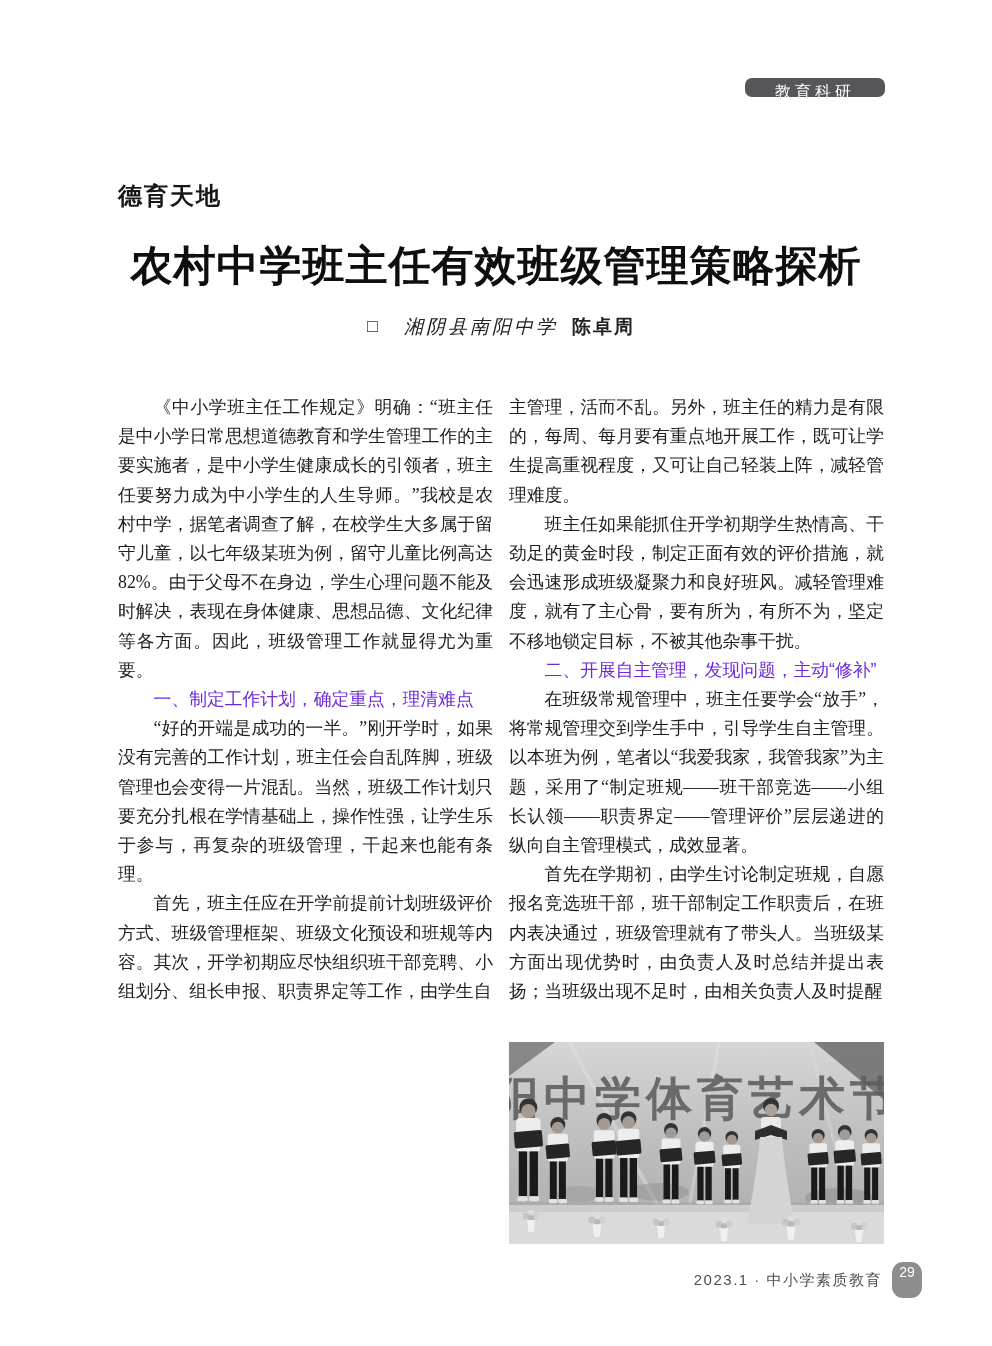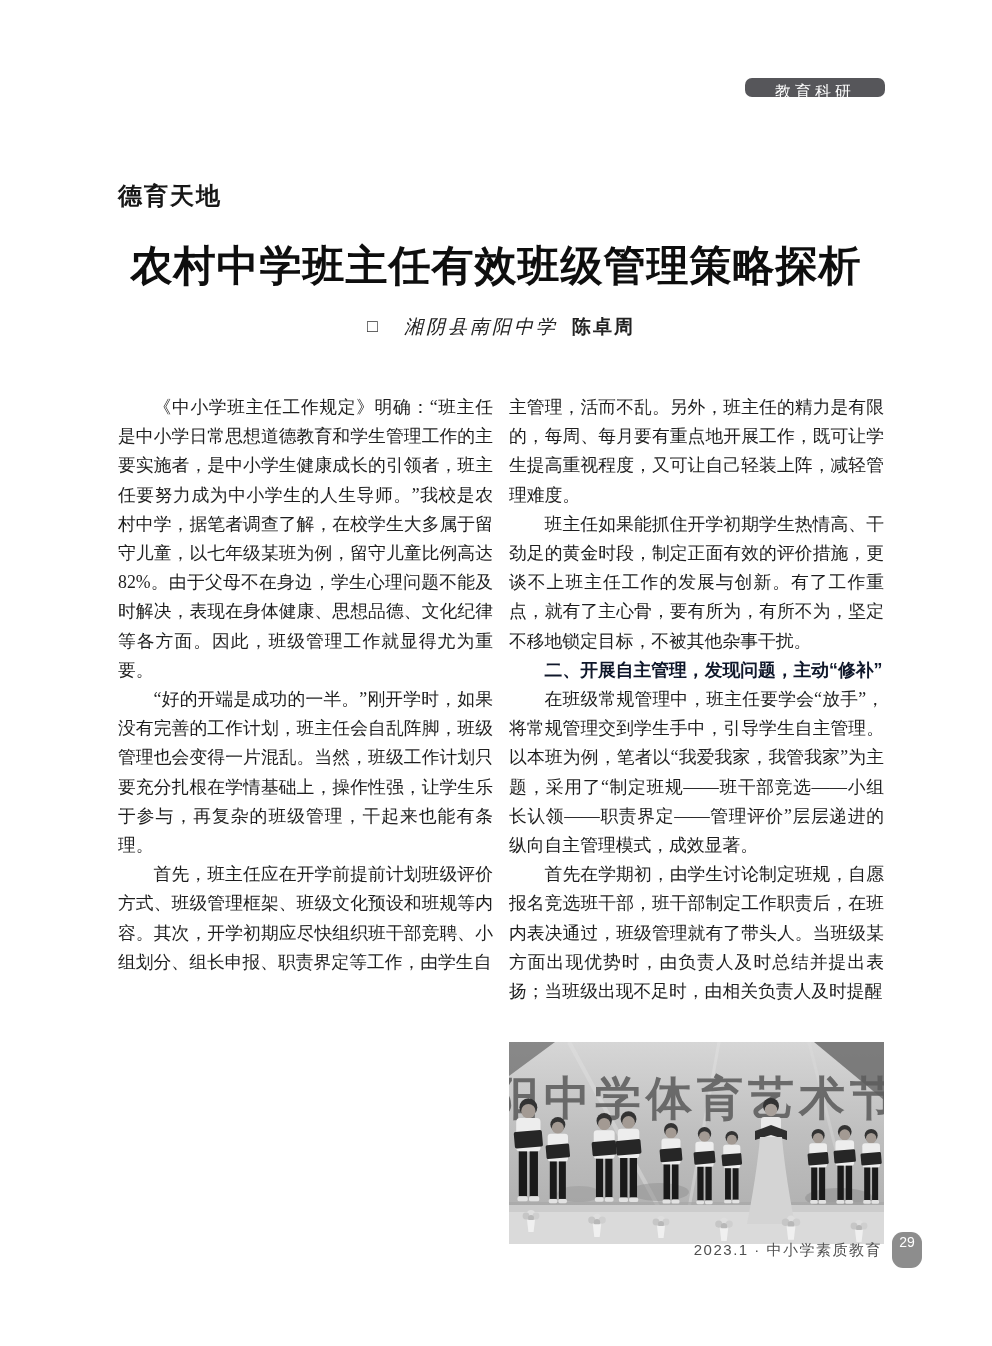--- a/index.html
+++ b/index.html
@@ -37,27 +37,27 @@
     position: absolute; left: 118px; top: 393px; width: 766px;
     display: flex; gap: 16px;
   }
   .col { width: 375px; }
   .col p {
     font-size: 17.8px; line-height: 29.2px; text-align: justify;
     text-indent: 2em; color: inherit;
   }
   .col p.no-indent { text-indent: 0; }
   .col p.heading {
-    font-family: "Liberation Sans", sans-serif; font-weight: bold; color: #0f172a;
+    font-family: "Liberation Sans", sans-serif; font-weight: normal; color: #6d28d9;
   }
   .photo-figure { margin-top: 36px; width: 375px; height: 144px; }
   .photo-figure svg { display: block; width: 375px; height: 202px; }
 
   .footer {
-    position: absolute; top: 1232px; right: 70px;
+    position: absolute; top: 1262px; right: 70px;
     display: flex; align-items: center; gap: 10px;
   }
   .footer .issue {
     font-family: "Liberation Sans", sans-serif; font-size: 15px;
     color: #4f4f4f; letter-spacing: 1.5px;
   }
   .page-number-badge {
     width: 30px; height: 36px; border-radius: 11px; background: #8d8d8d;
     color: #fff; font-family: "Liberation Sans", sans-serif; font-size: 14px;
     text-align: center; line-height: 21px;
@@ -74,27 +74,28 @@
 
   <h1 class="article-title">农村中学班主任有效班级管理策略探析</h1>
 
   <div class="byline">
     <span class="square">□</span><span class="affiliation">湘阴县南阳中学</span><span class="author">陈卓周</span>
   </div>
 
   <div class="columns">
     <div class="col">
         <p class="body-p">《中小学班主任工作规定》明确：“班主任是中小学日常思想道德教育和学生管理工作的主要实施者，是中小学生健康成长的引领者，班主任要努力成为中小学生的人生导师。”我校是农村中学，据笔者调查了解，在校学生大多属于留守儿童，以七年级某班为例，留守儿童比例高达82%。由于父母不在身边，学生心理问题不能及时解决，表现在身体健康、思想品德、文化纪律等各方面。因此，班级管理工作就显得尤为重要。</p>
+        <p class="heading">一、制定工作计划，确定重点，理清难点</p>
         <p class="body-p">“好的开端是成功的一半。”刚开学时，如果没有完善的工作计划，班主任会自乱阵脚，班级管理也会变得一片混乱。当然，班级工作计划只要充分扎根在学情基础上，操作性强，让学生乐于参与，再复杂的班级管理，干起来也能有条理。</p>
         <p class="body-p">首先，班主任应在开学前提前计划班级评价方式、班级管理框架、班级文化预设和班规等内容。其次，开学初期应尽快组织班干部竞聘、小组划分、组长申报、职责界定等工作，由学生自</p>
       </div>
     <div class="col">
       <div>
           <p class="body-p no-indent">主管理，活而不乱。另外，班主任的精力是有限的，每周、每月要有重点地开展工作，既可让学生提高重视程度，又可让自己轻装上阵，减轻管理难度。</p>
-          <p class="body-p">班主任如果能抓住开学初期学生热情高、干劲足的黄金时段，制定正面有效的评价措施，更谈不上班主任工作的发展与创新。有了工作重点，就有了主心骨，要有所为，有所不为，坚定不移地锁定目标，不被其他杂事干扰。</p>
+          <p class="body-p">班主任如果能抓住开学初期学生热情高、干劲足的黄金时段，制定正面有效的评价措施，就会迅速形成班级凝聚力和良好班风。减轻管理难度，就有了主心骨，要有所为，有所不为，坚定不移地锁定目标，不被其他杂事干扰。</p>
           <p class="heading">二、开展自主管理，发现问题，主动“修补”</p>
           <p class="body-p">在班级常规管理中，班主任要学会“放手”，将常规管理交到学生手中，引导学生自主管理。以本班为例，笔者以“我爱我家，我管我家”为主题，采用了“制定班规——班干部竞选——小组长认领——职责界定——管理评价”层层递进的纵向自主管理模式，成效显著。</p>
           <p class="body-p">首先在学期初，由学生讨论制定班规，自愿报名竞选班干部，班干部制定工作职责后，在班内表决通过，班级管理就有了带头人。当班级某方面出现优势时，由负责人及时总结并提出表扬；当班级出现不足时，由相关负责人及时提醒</p>
         </div>
       <figure class="photo-figure">
         <svg viewBox="0 0 375 202" xmlns="http://www.w3.org/2000/svg">
           <defs>
             <linearGradient id="bgGrad" x1="0" y1="0" x2="0" y2="1">
               <stop offset="0" stop-color="#d6d6d6"></stop>
               <stop offset="0.55" stop-color="#bfbfbf"></stop>

